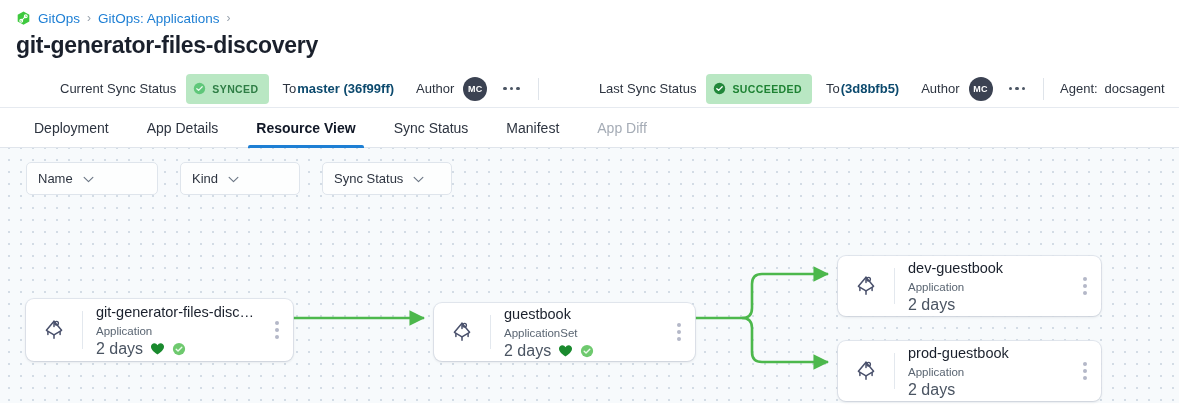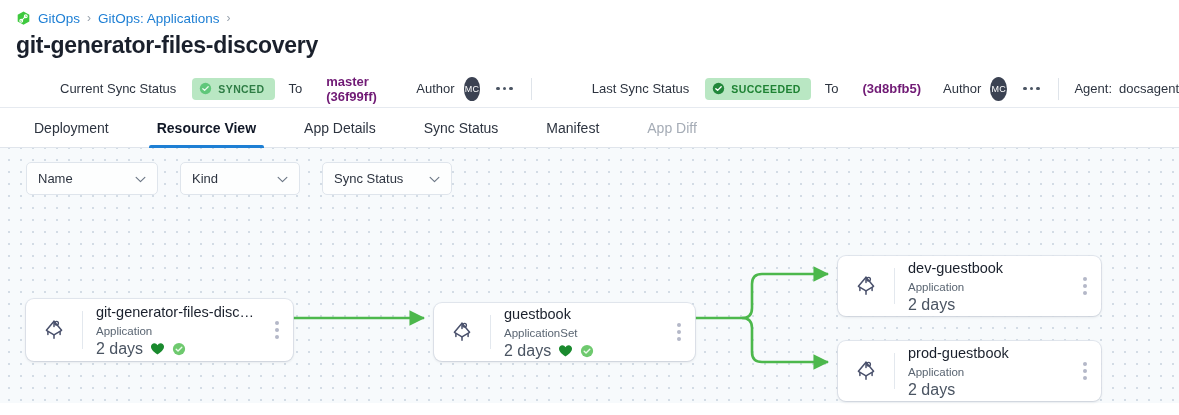--- a/index.html
+++ b/index.html
@@ -35,51 +35,51 @@
   
   .statusbar {
     display: flex; align-items: center;
     height: 38px; margin-top: 11px; padding-left: 16px;
     font-size: 13px; color: #2d3440;
     border-bottom: 1px solid #e6eaf0;
   }
   .st-label { color: #2d3440; white-space: nowrap; margin-left: 44px; }
   .pill {
     display: inline-flex; align-items: center; gap: 6px;
-    height: 22px; padding: 0 10px 0 7px; border-radius: 4px;
+    height: 30px; padding: 0 10px 0 7px; border-radius: 4px;
     font-size: 10.5px; font-weight: bold; letter-spacing: 0.4px;
-    margin-left: 16px;
+    margin-left: 10px;
   }
   .pill.synced { background: #b9e7c3; color: #2e7d45; }
   .pill.succeeded { background: #b9e7c3; color: #1e8233; }
   .pill .chk-light, .pill .chk-solid { width: 13px; height: 13px; display: block; }
   .to-label { margin-left: 14px; color: #2d3440; }
   .rev-link {
-    margin-left: 24px; color: #701a75; font-weight: bold; text-decoration: none;
+    margin-left: 1px; color: #0c4a6e; font-weight: bold; text-decoration: none;
     cursor: pointer;
   }
   .author-label { margin-left: 22px; color: #2d3440; }
   .avatar {
     width: 24px; height: 24px; border-radius: 50%;
     background: #3b4252; color: #ffffff;
-    font-size: 9px; font-weight: normal; letter-spacing: 0.3px;
+    font-size: 9px; font-weight: bold; letter-spacing: 0.3px;
     display: flex; align-items: center; justify-content: center;
     margin-left: 9px; cursor: pointer;
   }
   .dots-h {
     display: flex; gap: 3px; margin-left: 14px; cursor: pointer; padding: 4px 2px;
   }
   .dots-h i { width: 3.5px; height: 3.5px; border-radius: 50%; background: #4b5563; display: block; }
   .vsep { width: 1px; height: 22px; background: #dfe4ea; margin: 0 16px; }
   .agent-label { color: #2d3440; }
   .agent-value { color: #2d3440; margin-left: 7px; }
 
   
   .tabs {
-    display: flex; align-items: flex-end; gap: 12px;
+    display: flex; align-items: flex-end; gap: 2px;
     height: 40px; padding-left: 16px;
     border-bottom: 1px solid #e0e5ec;
     background: #ffffff;
   }
   .tab {
     position: relative; padding: 0 18px; height: 39px;
     display: flex; align-items: center;
     font-size: 14px; color: #2d3440; cursor: pointer; white-space: nowrap;
   }
   .tab.active { font-weight: bold; color: #111827; }
@@ -96,21 +96,21 @@
     background-image: radial-gradient(#d3dce5 1px, transparent 1.1px);
     background-size: 12px 12px;
     background-position: 3px 6px;
     overflow: hidden;
   }
   .filters {
     position: absolute; top: 14px; left: 26px;
     display: flex; gap: 22px; z-index: 5;
   }
   .filter {
-    display: flex; align-items: center; justify-content: space-between;
+    display: flex; align-items: center; 
     height: 33px; padding: 0 11px;
     background: #fdfefe; border: 1px solid #dfe5ec; border-radius: 5px;
     font-size: 13px; color: #2d3440; cursor: pointer;
   }
   .filter.w-name { width: 132px; }
   .filter.w-kind { width: 120px; }
   .filter.w-health { width: 132px; }
   .filter.w-sync { width: 130px; }
   .chev { margin-left: 10px; display: block; }
 
@@ -220,22 +220,22 @@
       </span>
 
     <span class="vsep"></span>
 
     <span class="agent-label">Agent:</span>
     <span class="agent-value">docsagent</span>
   </div>
 
   <div class="tabs">
     <div class="tab">Deployment</div>
+    <div class="tab">App Details</div>
     <div class="tab active">Resource View</div>
-    <div class="tab">App Details</div>
     <div class="tab">Sync Status</div>
     <div class="tab">Manifest</div>
     <div class="tab disabled">App Diff</div>
   </div>
 
   <div class="canvas">
 
     <div class="filters">
       <div class="filter w-name">
         <span>Name</span>

